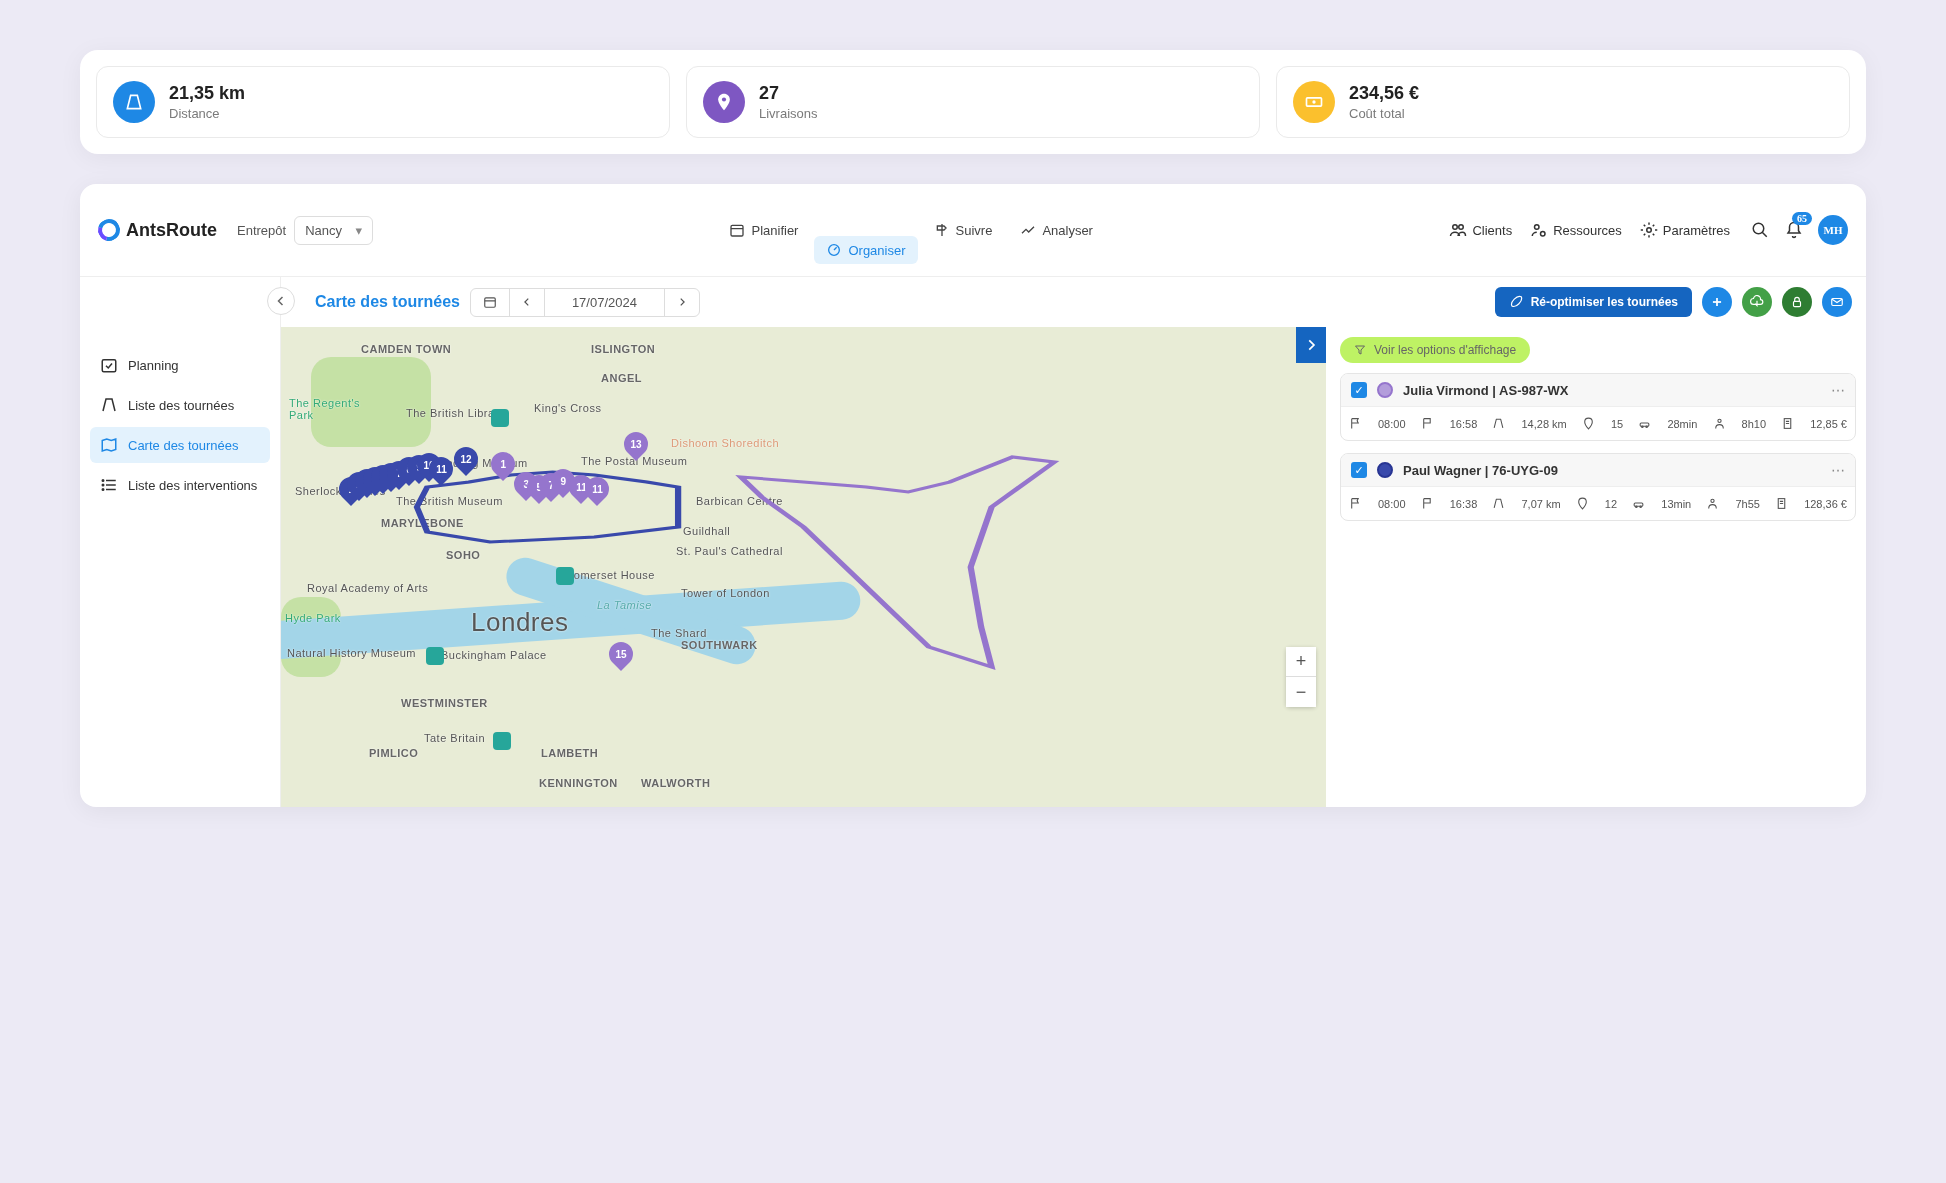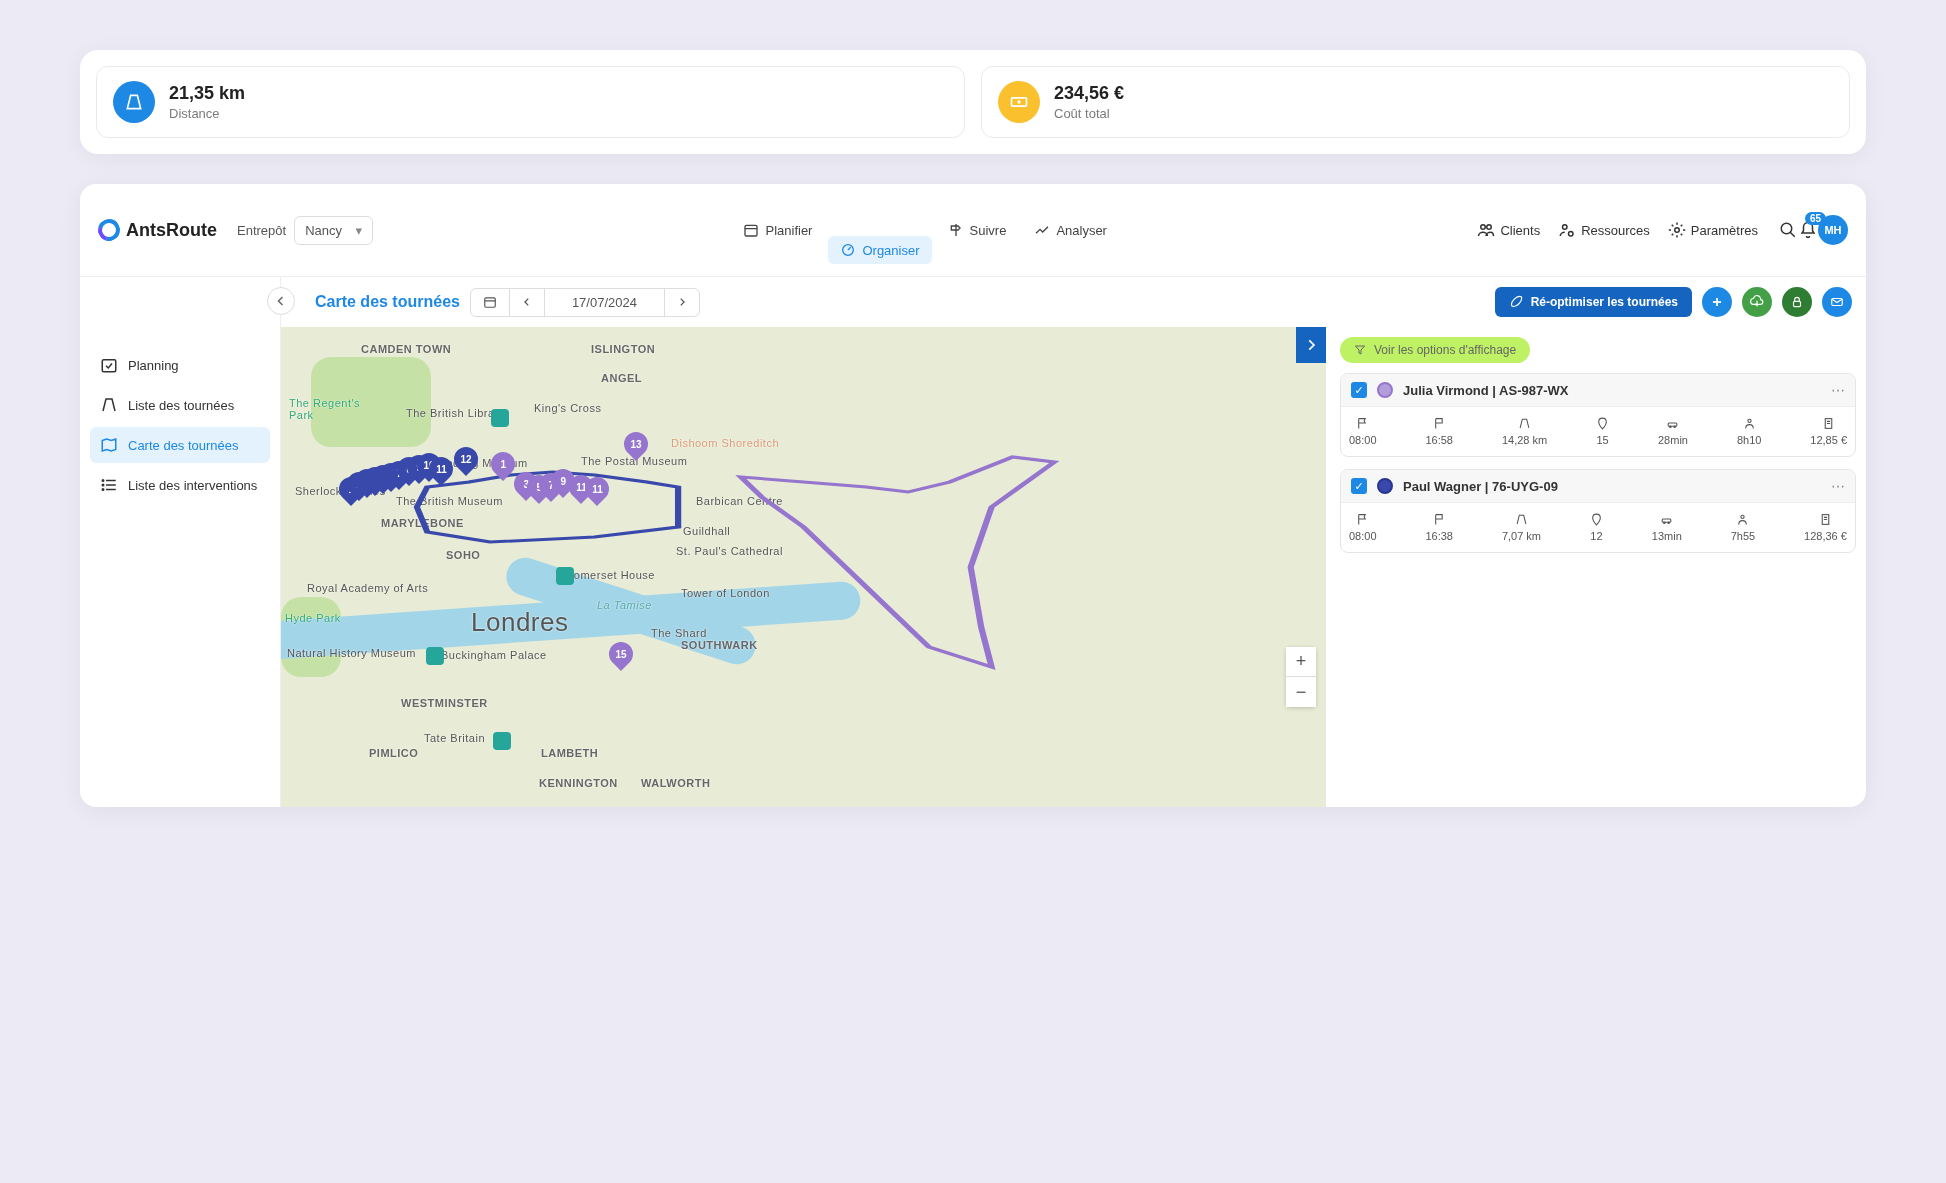--- a/index.html
+++ b/index.html
@@ -22,21 +22,21 @@
 .entrepot-select::after { content: "▾"; position: absolute; right: 10px; color: #888; }
 
 .tabs { display: flex; gap: 4px; margin: 0 auto; }
 .tab { display: flex; align-items: center; gap: 6px; padding: 6px 12px; border-radius: 6px; font-size: 13px; color: #444; cursor: pointer; }
 .tab.active { background: #E3F2FD; color: #1E88E5; margin-top: 40px; }
 .tab-icon { width: 16px; height: 16px; }
 
 .toplinks { display: flex; gap: 18px; align-items: center; }
 .toplink { display: flex; align-items: center; gap: 5px; font-size: 13px; color: #333; cursor: pointer; }
 
-.topright { display: flex; align-items: center; gap: 0; }
+.topright { display: flex; align-items: center; gap: 14px; font-family: Liberation Serif, serif; }
 .icon-btn { width: 20px; height: 20px; display: flex; align-items: center; justify-content: center; cursor: pointer; color: #333; }
 .bell-wrap { position: relative; }
 .badge { position: absolute; top: -8px; right: -8px; background: #1E88E5; color: #fff; border-radius: 10px; font-size: 10px; padding: 1px 5px; font-weight: 600; }
 .avatar { width: 30px; height: 30px; border-radius: 50%; background: #1E88E5; color: #fff; display: flex; align-items: center; justify-content: center; font-size: 11px; font-weight: 700; }
 
 .body { display: flex; }
 .sidebar { width: 200px; padding: 70px 10px 20px 10px; }
 .side-item { display: flex; align-items: center; gap: 10px; padding: 9px 10px; border-radius: 6px; font-size: 13px; color: #333; cursor: pointer; margin-bottom: 4px; }
 .side-item.active { background: #E3F2FD; color: #1E88E5; }
 .side-icon { width: 18px; height: 18px; flex-shrink: 0; }
@@ -78,38 +78,50 @@
 .panel { width: 540px; padding: 10px 10px 30px 14px; }
 .panel-opts { display: inline-flex; align-items: center; gap: 8px; background: #bef264; border-radius: 18px; padding: 6px 14px; font-size: 12px; color: #666; cursor: pointer; margin-bottom: 10px; }
 
 .route-card { border: 1px solid #E5E5E5; border-radius: 8px; overflow: hidden; margin-bottom: 12px; }
 .route-head { display: flex; align-items: center; gap: 10px; padding: 8px 10px; background: #F7F7F7; border-bottom: 1px solid #EEE; }
 .chk { width: 16px; height: 16px; background: #1E88E5; border-radius: 3px; display: flex; align-items: center; justify-content: center; color: #fff; font-size: 11px; cursor: pointer; }
 .route-color { width: 16px; height: 16px; border-radius: 50%; }
 .route-name { font-size: 13px; font-weight: 600; color: #333; flex: 1; }
 .more-btn { color: #888; cursor: pointer; }
 .route-stats { display: flex; padding: 10px 8px; gap: 4px; justify-content: space-between; }
-.stat { display: flex; align-items: center; gap: 4px; font-size: 11px; color: #555; flex-direction: column; }
+.stat { display: flex; align-items: center; gap: 16px; font-size: 11px; color: #555; }
 .stat svg { width: 13px; height: 13px; flex-shrink: 0; }
 
 svg { display: block; }
 </style>
 </head>
 <body>
 
 <div class="cards-row">
   <div class="card">
     <div class="card-icon" style="background:#1E88E5">
       <svg viewBox="0 0 24 24">
           <path d="M4 20 L8 4 H16 L20 20 Z" fill="none" stroke="#fff" stroke-width="2"></path>
         </svg>
     </div>
     <div>
       <div class="card-val">21,35 km</div>
       <div class="card-lbl">Distance</div>
+    </div>
+  </div>
+  <div class="card">
+    <div class="card-icon" style="background:#7E57C2">
+      <svg viewBox="0 0 24 24">
+          <path d="M12 2C8 2 5 5 5 9c0 5 7 13 7 13s7-8 7-13c0-4-3-7-7-7z" fill="#fff"></path>
+          <circle cx="12" cy="9" r="2.5" fill="#7E57C2"></circle>
+        </svg>
+    </div>
+    <div>
+      <div class="card-val">27</div>
+      <div class="card-lbl">Livraisons</div>
     </div>
   </div>
   <div class="card">
     <div class="card-icon" style="background:#FBC02D">
       <svg viewBox="0 0 24 24">
           <rect x="3" y="7" width="18" height="10" rx="1" fill="none" stroke="#fff" stroke-width="2"></rect>
           <circle cx="12" cy="12" r="2" fill="#fff"></circle>
         </svg>
     </div>
     <div>

